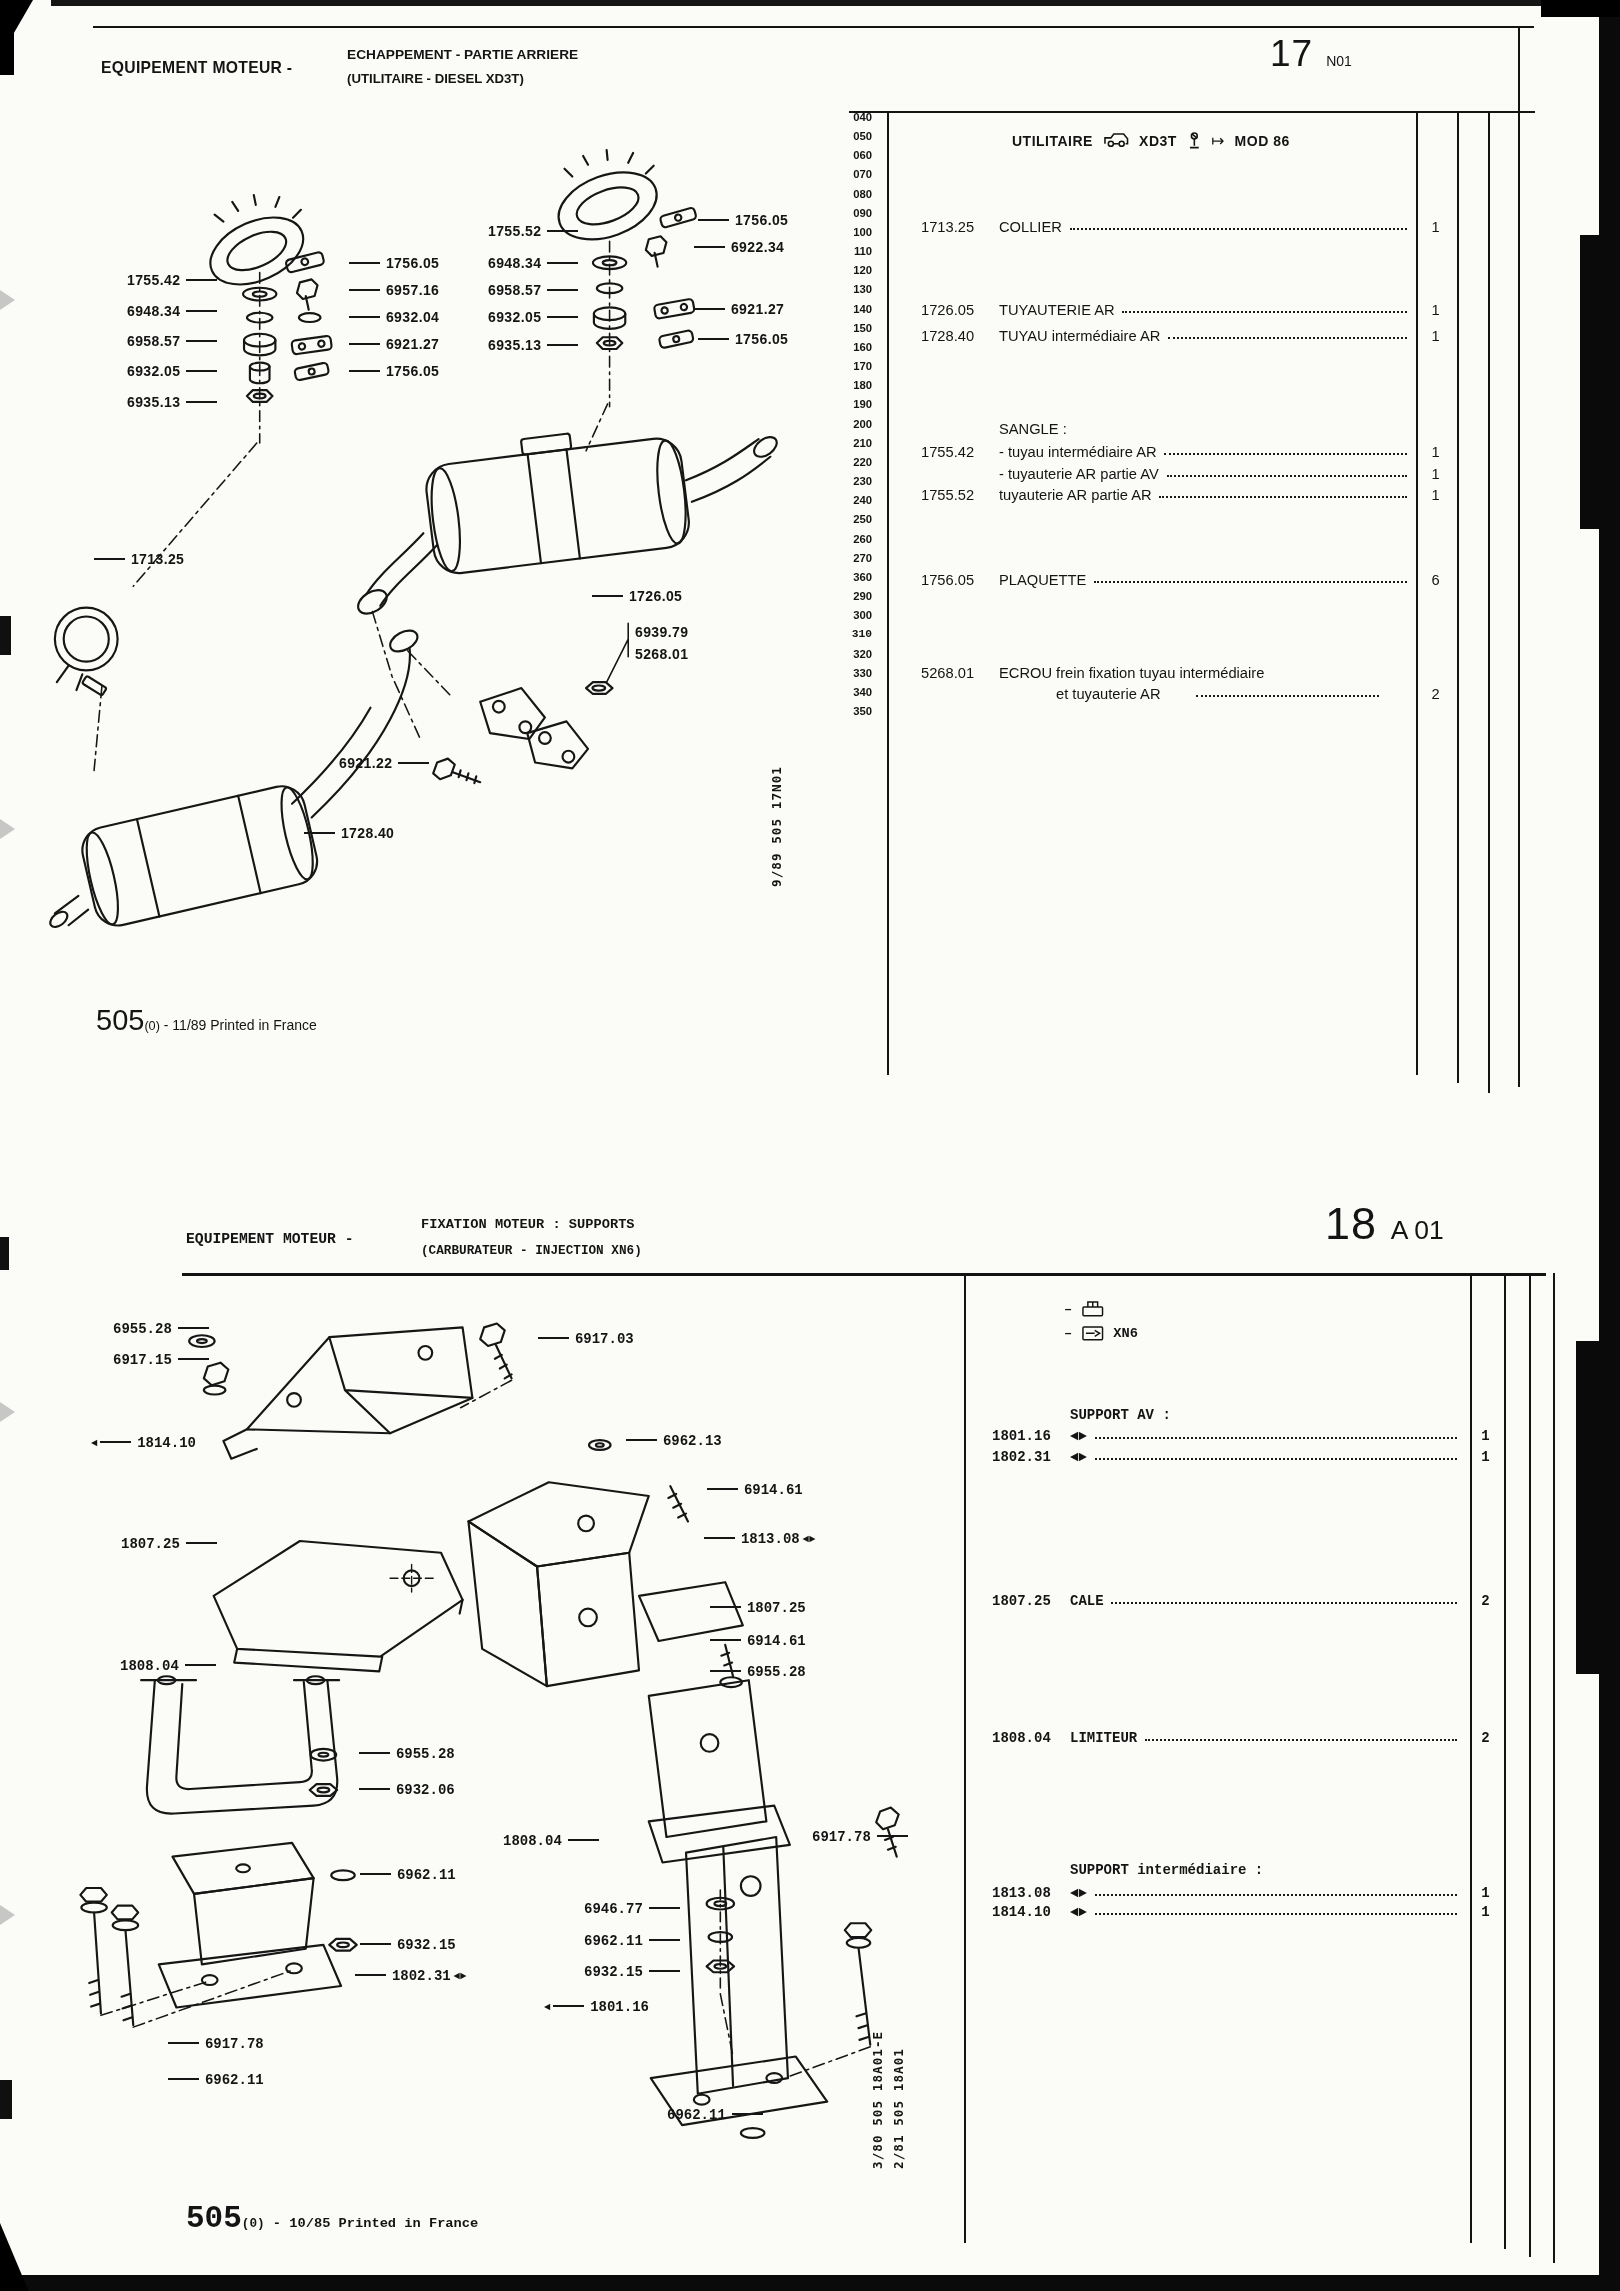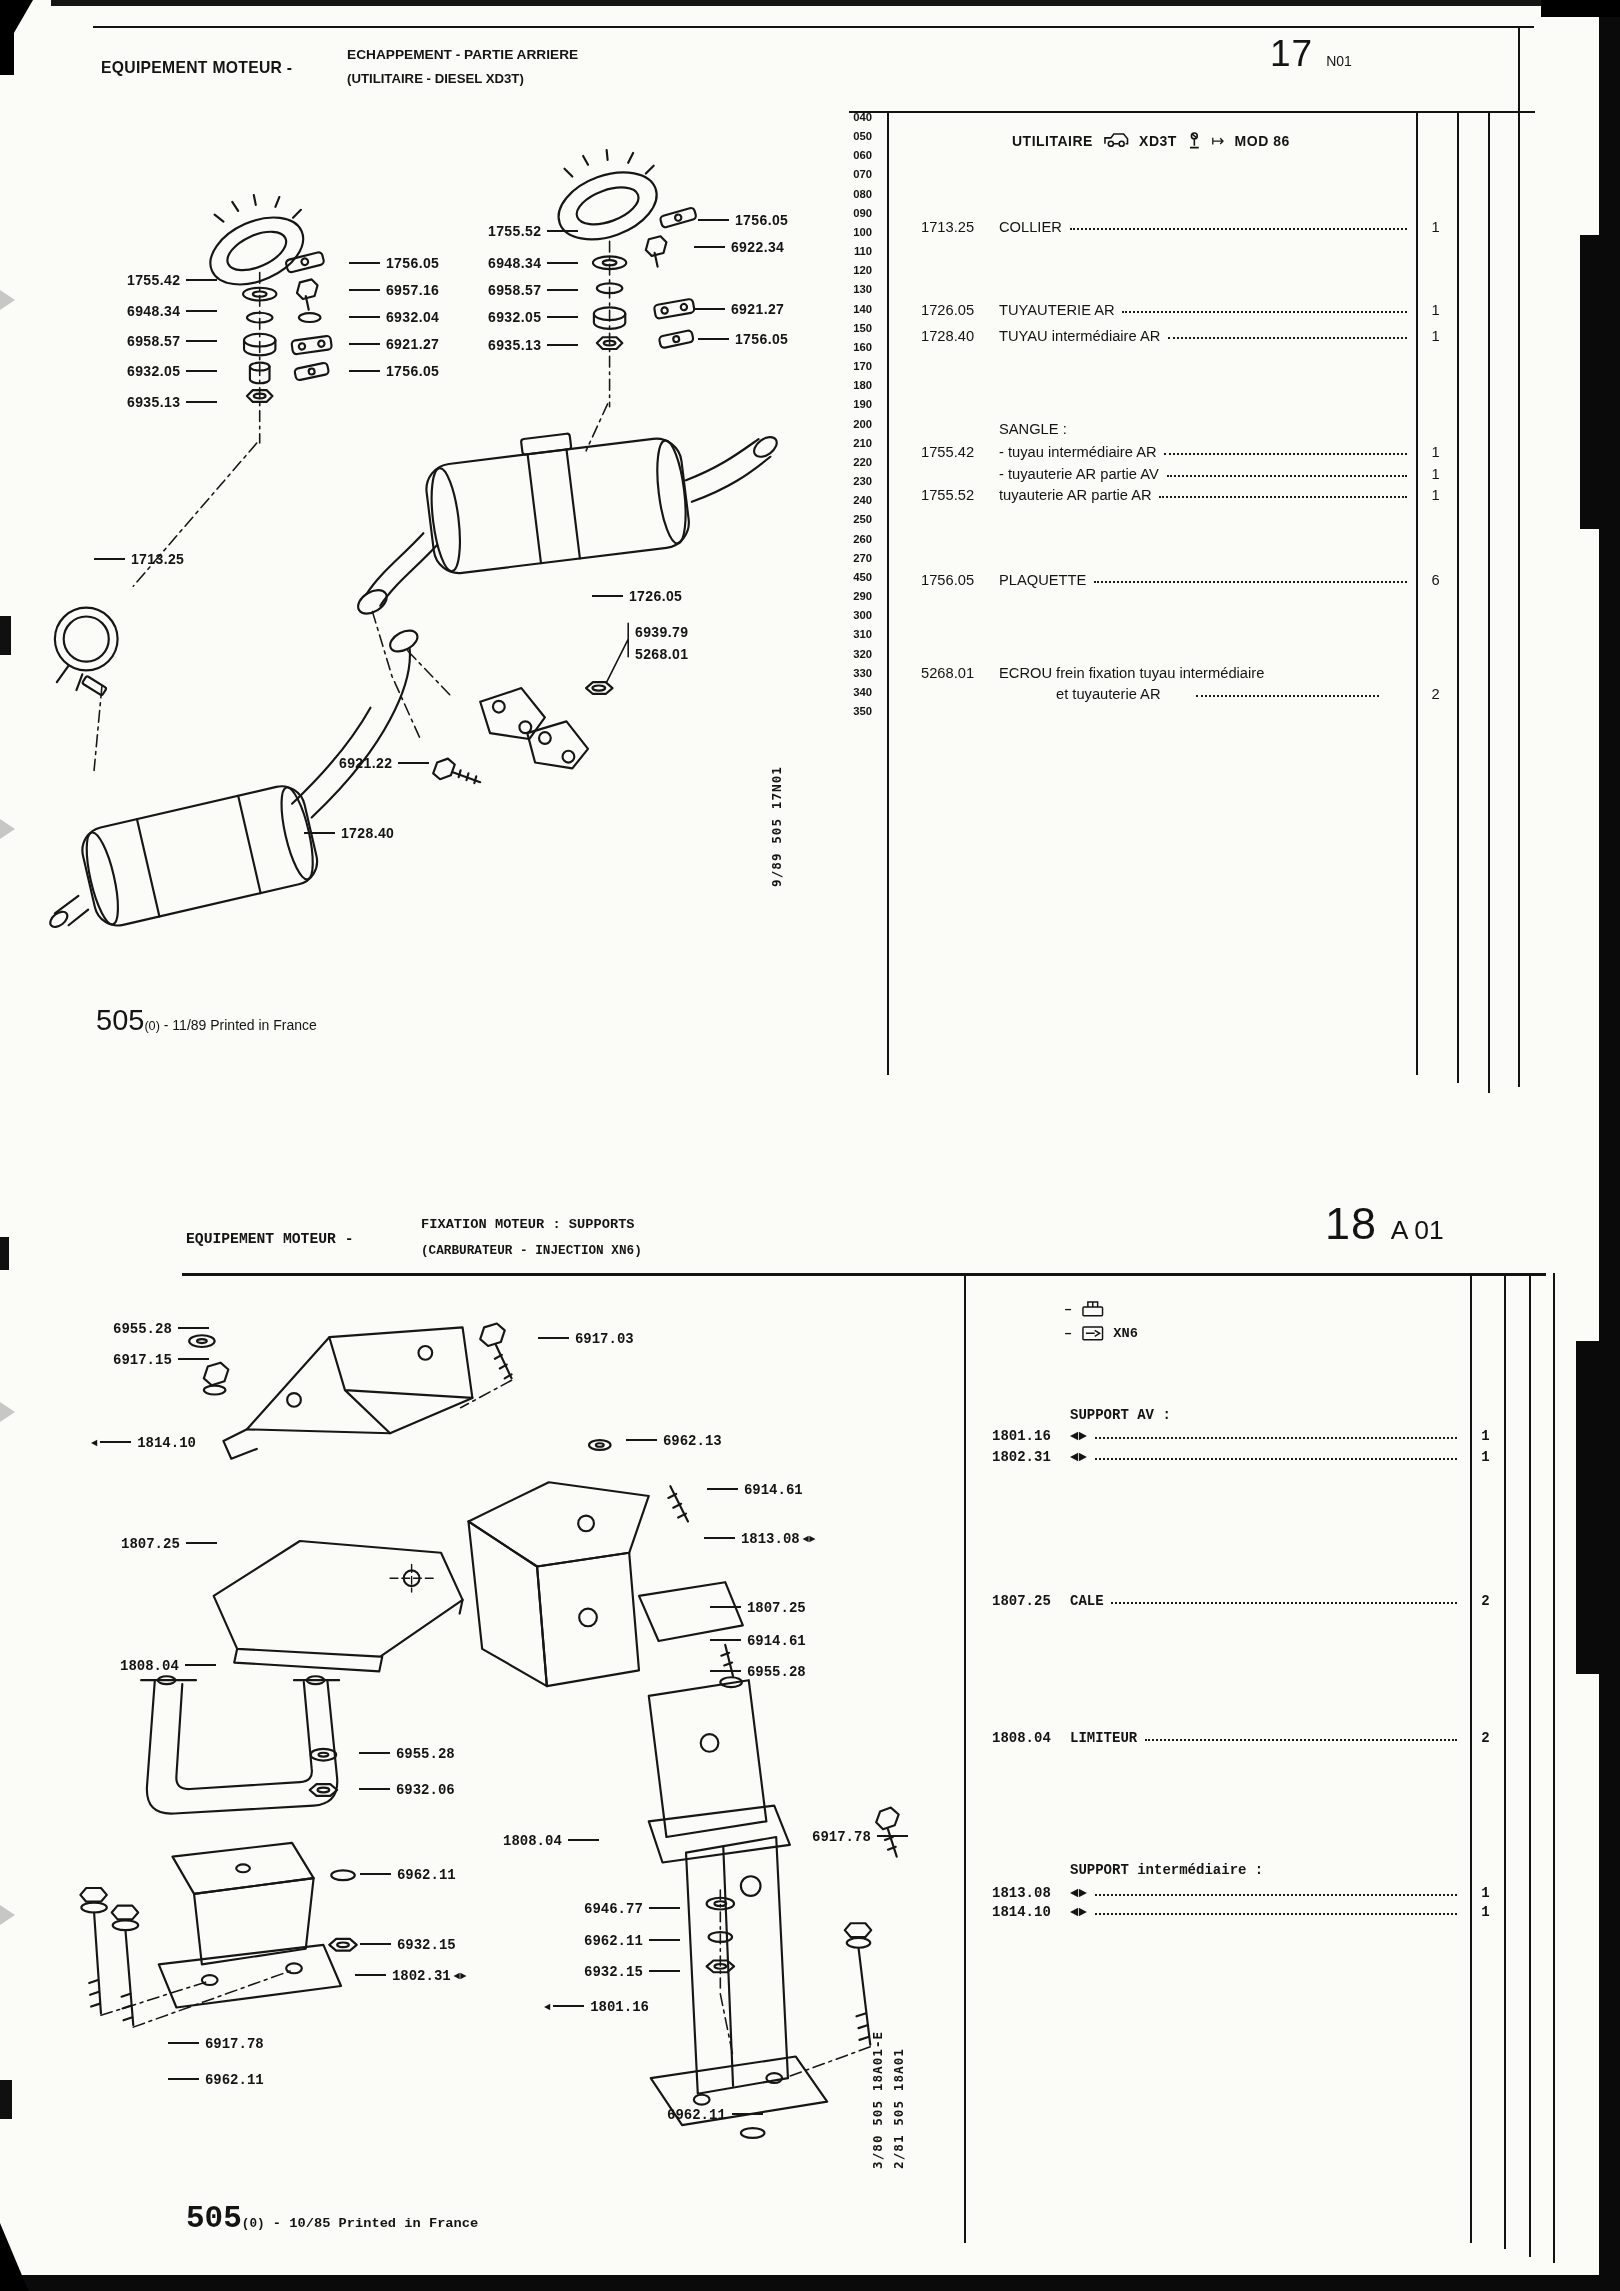--- a/index.html
+++ b/index.html
@@ -119,24 +119,24 @@
       <div class="idx" style="top: 268px;">180</div>
       <div class="idx" style="top: 287px;">190</div>
       <div class="idx" style="top: 307px;">200</div>
       <div class="idx" style="top: 326px;">210</div>
       <div class="idx" style="top: 345px;">220</div>
       <div class="idx" style="top: 364px;">230</div>
       <div class="idx" style="top: 383px;">240</div>
       <div class="idx" style="top: 402px;">250</div>
       <div class="idx" style="top: 422px;">260</div>
       <div class="idx" style="top: 441px; text-align: right;">270</div>
-      <div class="idx" style="top: 460px;">450</div>
+      <div class="idx" style="top: 460px;">360</div>
       <div class="idx" style="top: 479px;">290</div>
       <div class="idx" style="top: 498px;">300</div>
-      <div class="idx" style="top: 517px;">310</div>
+      <div class="idx" style="top: 517px; font-family: Liberation Mono, monospace;">310</div>
       <div class="idx" style="top: 537px;">320</div>
       <div class="idx" style="top: 556px;">330</div>
       <div class="idx" style="top: 575px;">340</div>
       <div class="idx" style="top: 594px;">350</div>
     </div>
 
   <div class="ptitle">
     <span>UTILITAIRE</span>
     <svg class="icn" width="26.5" height="16.7" viewBox="0 0 27 17">
       <g fill="none" stroke="#141414" stroke-width="1.6">

